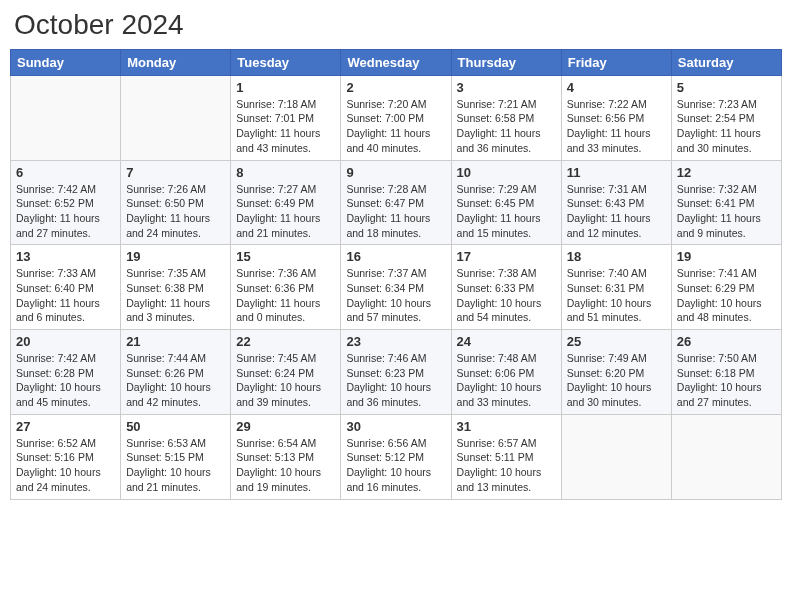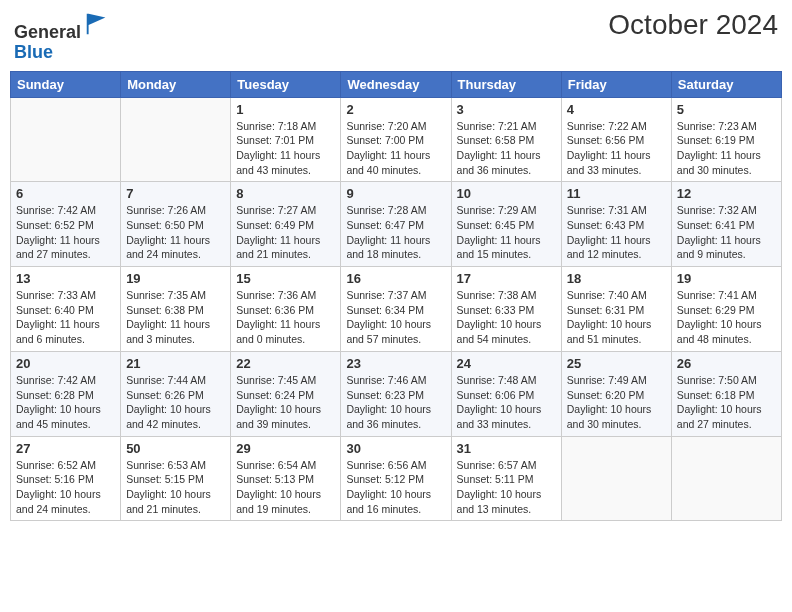--- a/index.html
+++ b/index.html
@@ -87,32 +87,20 @@
       color: #333;
     }
     .empty-cell {
       background: #f9f9f9 !important;
     }
   </style>
 </head>
 <body>
 
 <div class="header">
-  <div class="logo">
-    <div>
-      <div class="logo-text">
-        <span class="logo-general">General</span><svg class="logo-icon" viewBox="0 0 30 30">
-            <polygon points="4,4 4,26 6,26 6,16 24,8 6,4" fill="#1a6bb5"></polygon>
-          </svg>
-      </div>
-      <div class="logo-text">
-        <span class="logo-blue">Blue</span>
-      </div>
-    </div>
-  </div>
   <div class="title-section">
     <div class="month-title">October 2024</div>
   </div>
 </div>
 
 <table class="calendar">
   <thead>
     <tr>
     <th>Sunday</th>
         <th>Monday</th>
@@ -156,21 +144,21 @@
           <div class="day-info">
             <div>Sunrise: 7:22 AM</div>
             <div>Sunset: 6:56 PM</div>
             <div>Daylight: 11 hours and 33 minutes.</div>
           </div>
         </td>
         <td>
           <div class="day-number">5</div>
           <div class="day-info">
             <div>Sunrise: 7:23 AM</div>
-            <div>Sunset: 6:19 PM</div>
+            <div>Sunset: 2:54 PM</div>
             <div>Daylight: 11 hours and 30 minutes.</div>
           </div>
         </td>
       </tr>
       <tr>
         <td>
           <div class="day-number">6</div>
           <div class="day-info">
             <div>Sunrise: 7:42 AM</div>
             <div>Sunset: 6:52 PM</div>

